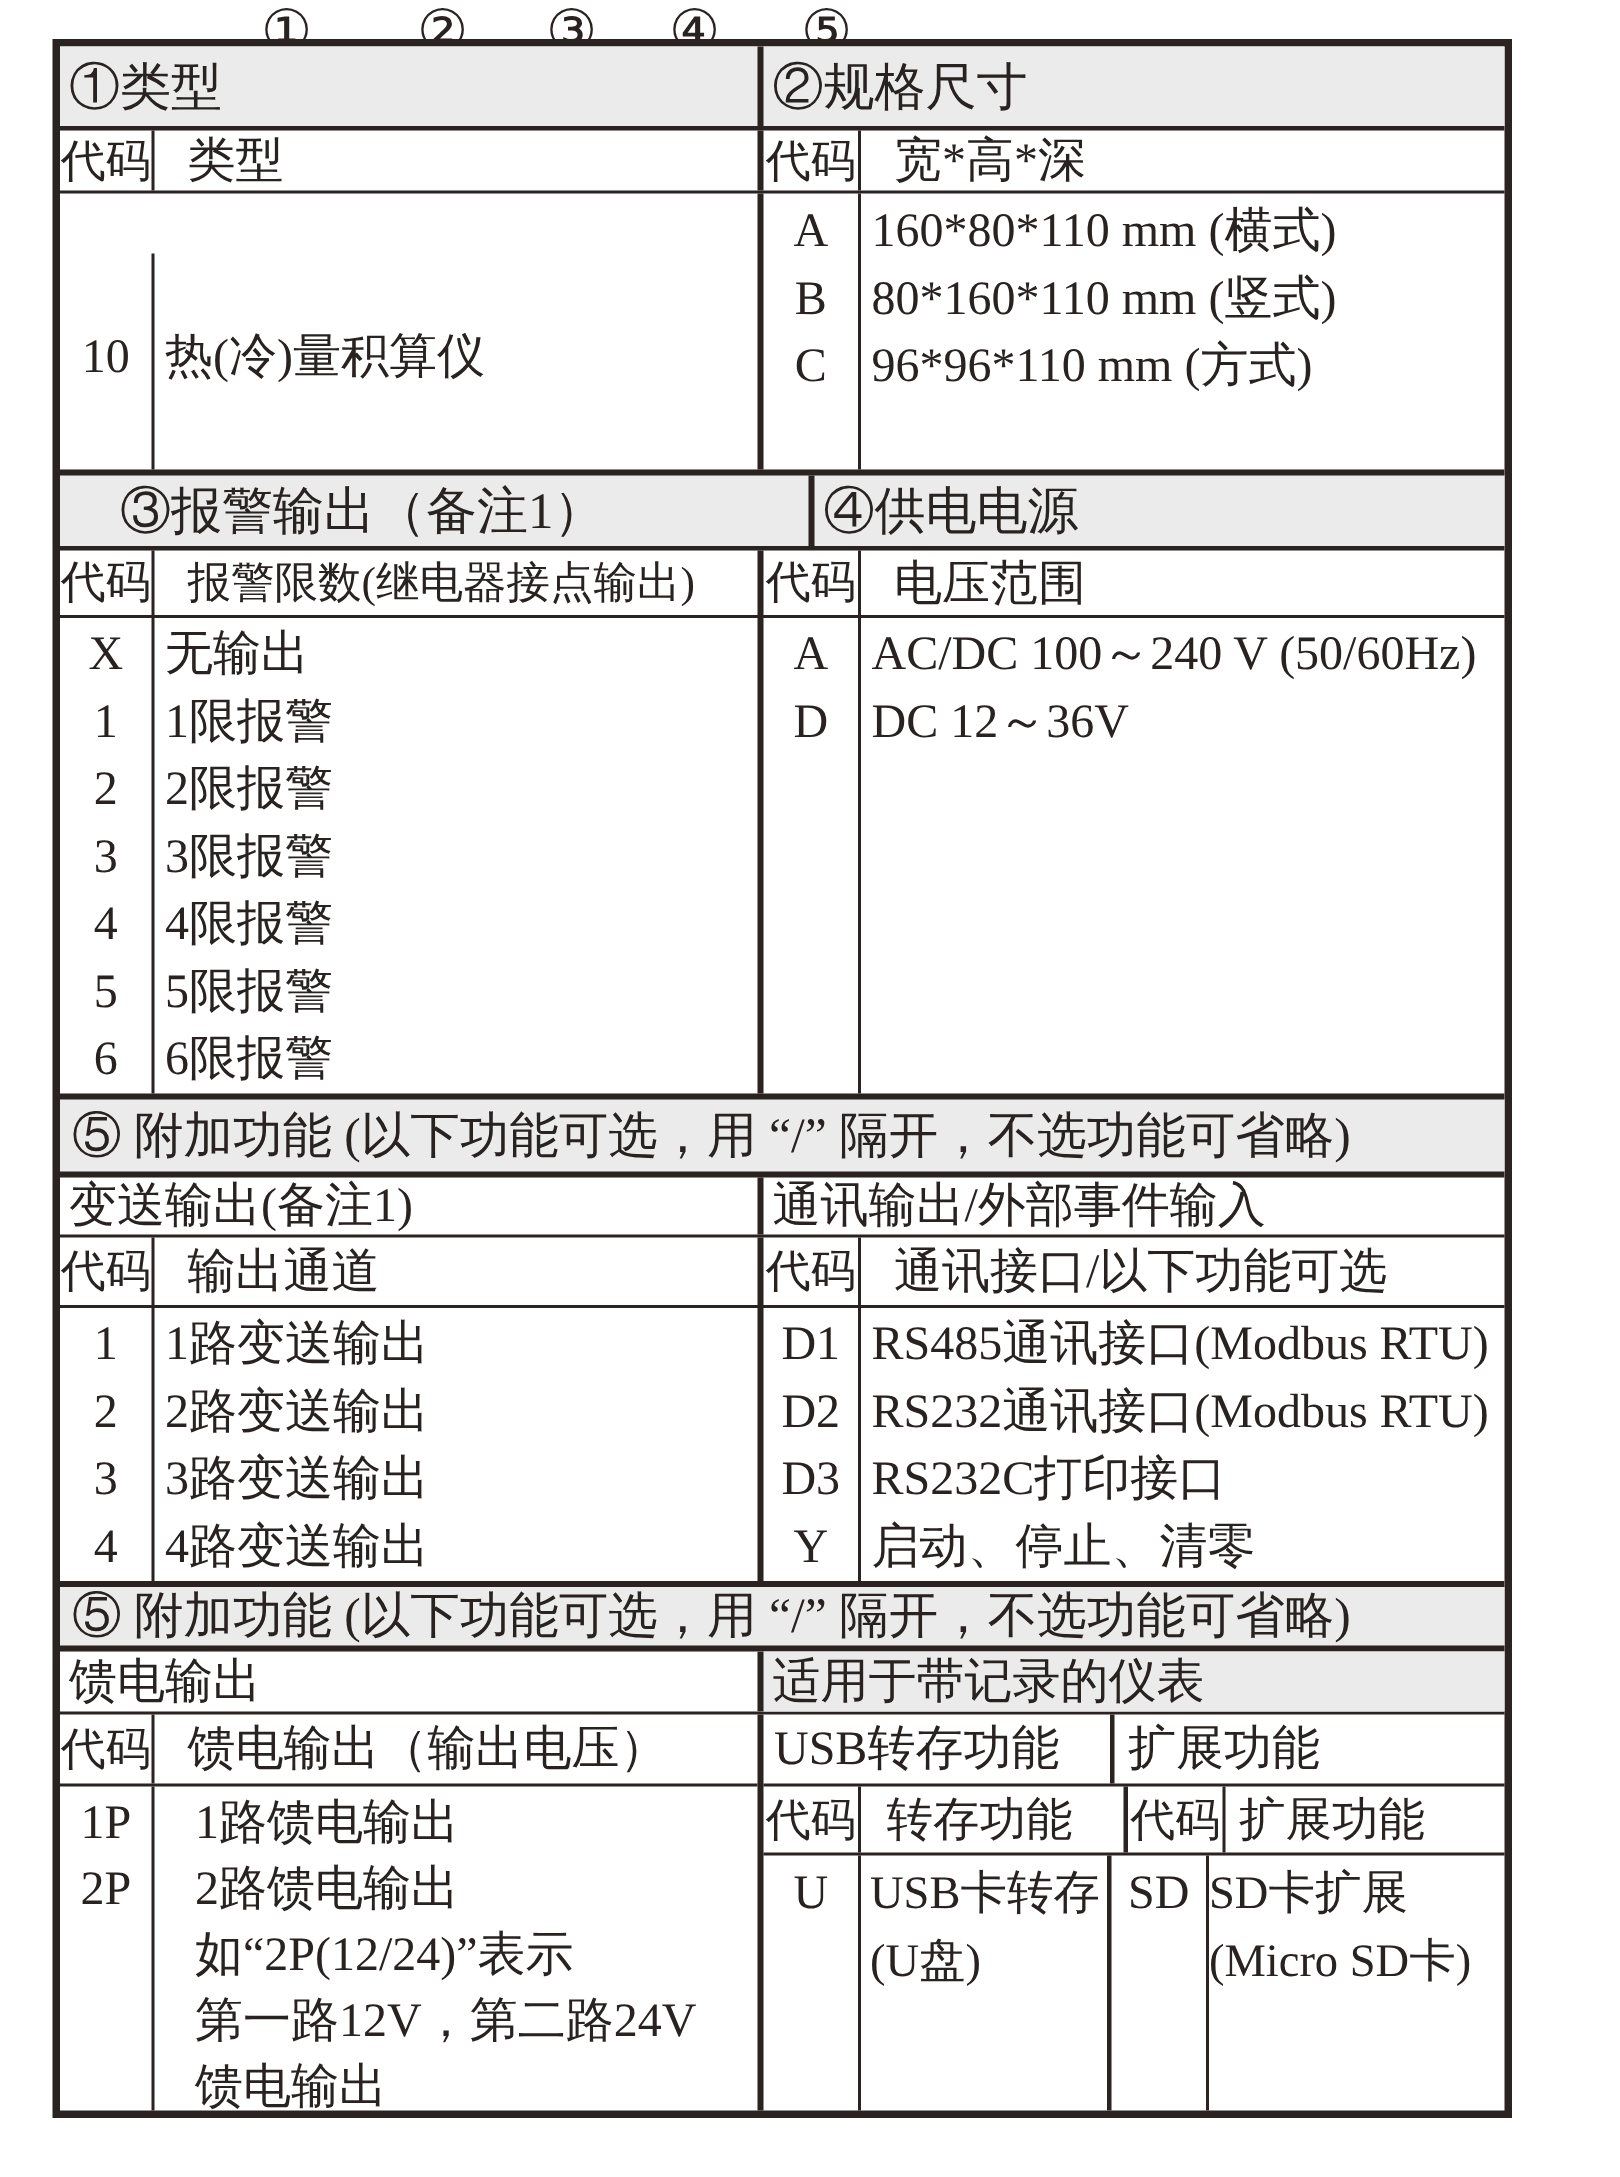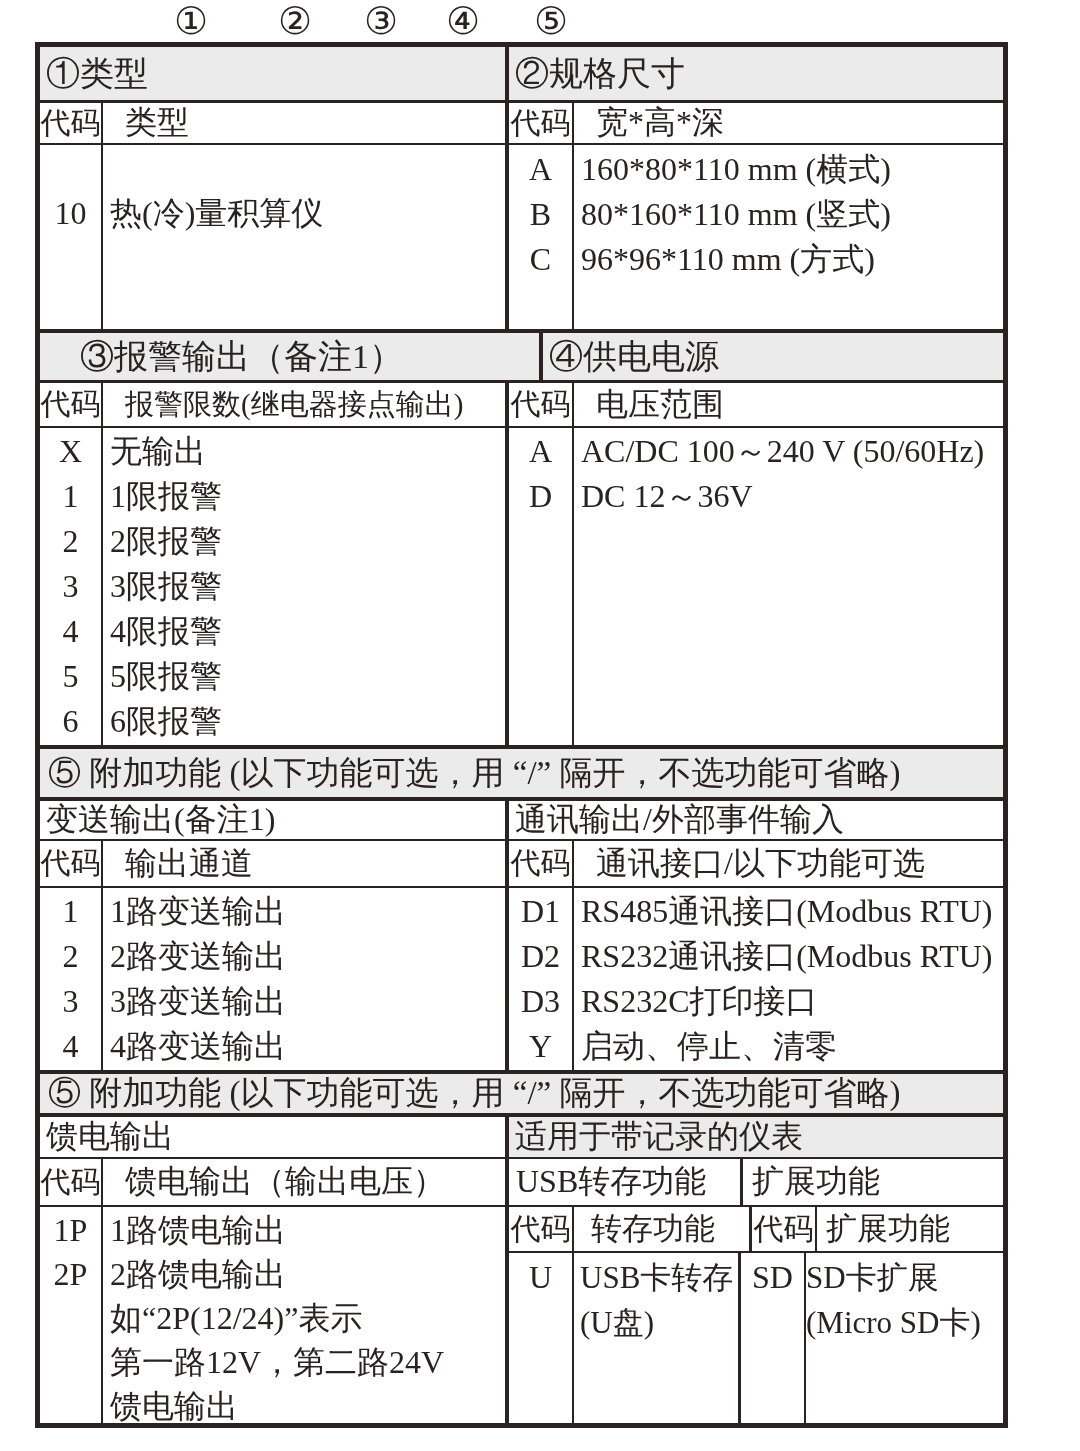--- a/index.html
+++ b/index.html
@@ -18,21 +18,21 @@
     font-size:32px;
     overflow:hidden;
   }
   
   .markers{position:absolute;top:0;left:0;width:100%;height:42px;}
   .marker{position:absolute;top:1px;font-size:38px;line-height:40px;transform:translateX(-50%);}
   .m1{left:191px}.m2{left:295px}.m3{left:381px}.m4{left:463px}.m5{left:551px}
 
   
   .frame{
-    position:absolute;left:35px;top:42px;
+    position:absolute;left:35px;top:26px;
     width:973px;height:1386px;
     border:5px solid var(--bd);
     background:#fff;
   }
   .row{display:flex;width:100%;}
   .L{width:465px;display:flex;}
   .R{flex:1;border-left:4px solid var(--bd);display:flex;}
 
   
   .t1{height:56px;border-bottom:3px solid var(--bd);background:var(--gray);}
@@ -55,33 +55,33 @@
   
   .s1body{height:184px;}
   .s2body{height:317px;}
   .s4body{height:182px;}
   .codecol{width:63px;border-right:2px solid var(--bd);text-align:center;flex:none;}
   .R .codecol{width:65px;}
   .desccol{flex:1;padding-left:7px;overflow:hidden;}
   .ln{line-height:45px;white-space:nowrap;}
   .pt1{padding-top:1px;}
   .pt2{padding-top:2px;}
-  .pt46{padding-top:46px;}
+  .pt46{padding-top:46px;margin-top:40px;}
 
   
   .band{height:56px;border-top:4px solid var(--bd);border-bottom:4px solid var(--bd);background:var(--gray);
         display:flex;align-items:center;padding-left:8px;font-size:33px;white-space:nowrap;}
   .band.b2{height:47px;}
 
   
   .sec5{height:264px;display:flex;}
   .sec5 .Lcol{width:465px;display:flex;flex-direction:column;}
   .sec5 .Rcol{flex:1;border-left:4px solid var(--bd);display:flex;flex-direction:column;}
   .s5sub{height:48px;border-bottom:2px solid var(--bd);display:flex;}
-  .s5body{height:216px;display:flex;}
+  .s5body{height:216px;display:flex;gap:20px;}
   .s5body .ln{line-height:44px;}
   .rowA{height:48px;border-bottom:2px solid var(--bd);display:flex;}
   .rowB{height:46px;border-bottom:2px solid var(--bd);display:flex;}
   .rbodyR{height:170px;display:flex;}
   .cUsbHead{width:234px;border-right:3px solid var(--bd);display:flex;align-items:center;padding-left:7px;white-space:nowrap;}
   .cExpHead{flex:1;display:flex;align-items:center;padding-left:9px;white-space:nowrap;}
   .cCode1{width:65px;border-right:2px solid var(--bd);display:flex;align-items:center;justify-content:center;font-size:30px;flex:none;}
   .cDesc1{width:167px;border-right:3px solid var(--bd);display:flex;align-items:center;padding-left:6px;white-space:nowrap;flex:none;font-size:31px;margin-left:11px;}
   .cCode2{width:65px;border-right:2px solid var(--bd);display:flex;align-items:center;justify-content:center;font-size:30px;flex:none;}
   .cDesc2{flex:1;display:flex;align-items:center;padding-left:9px;white-space:nowrap;font-size:31px;}

